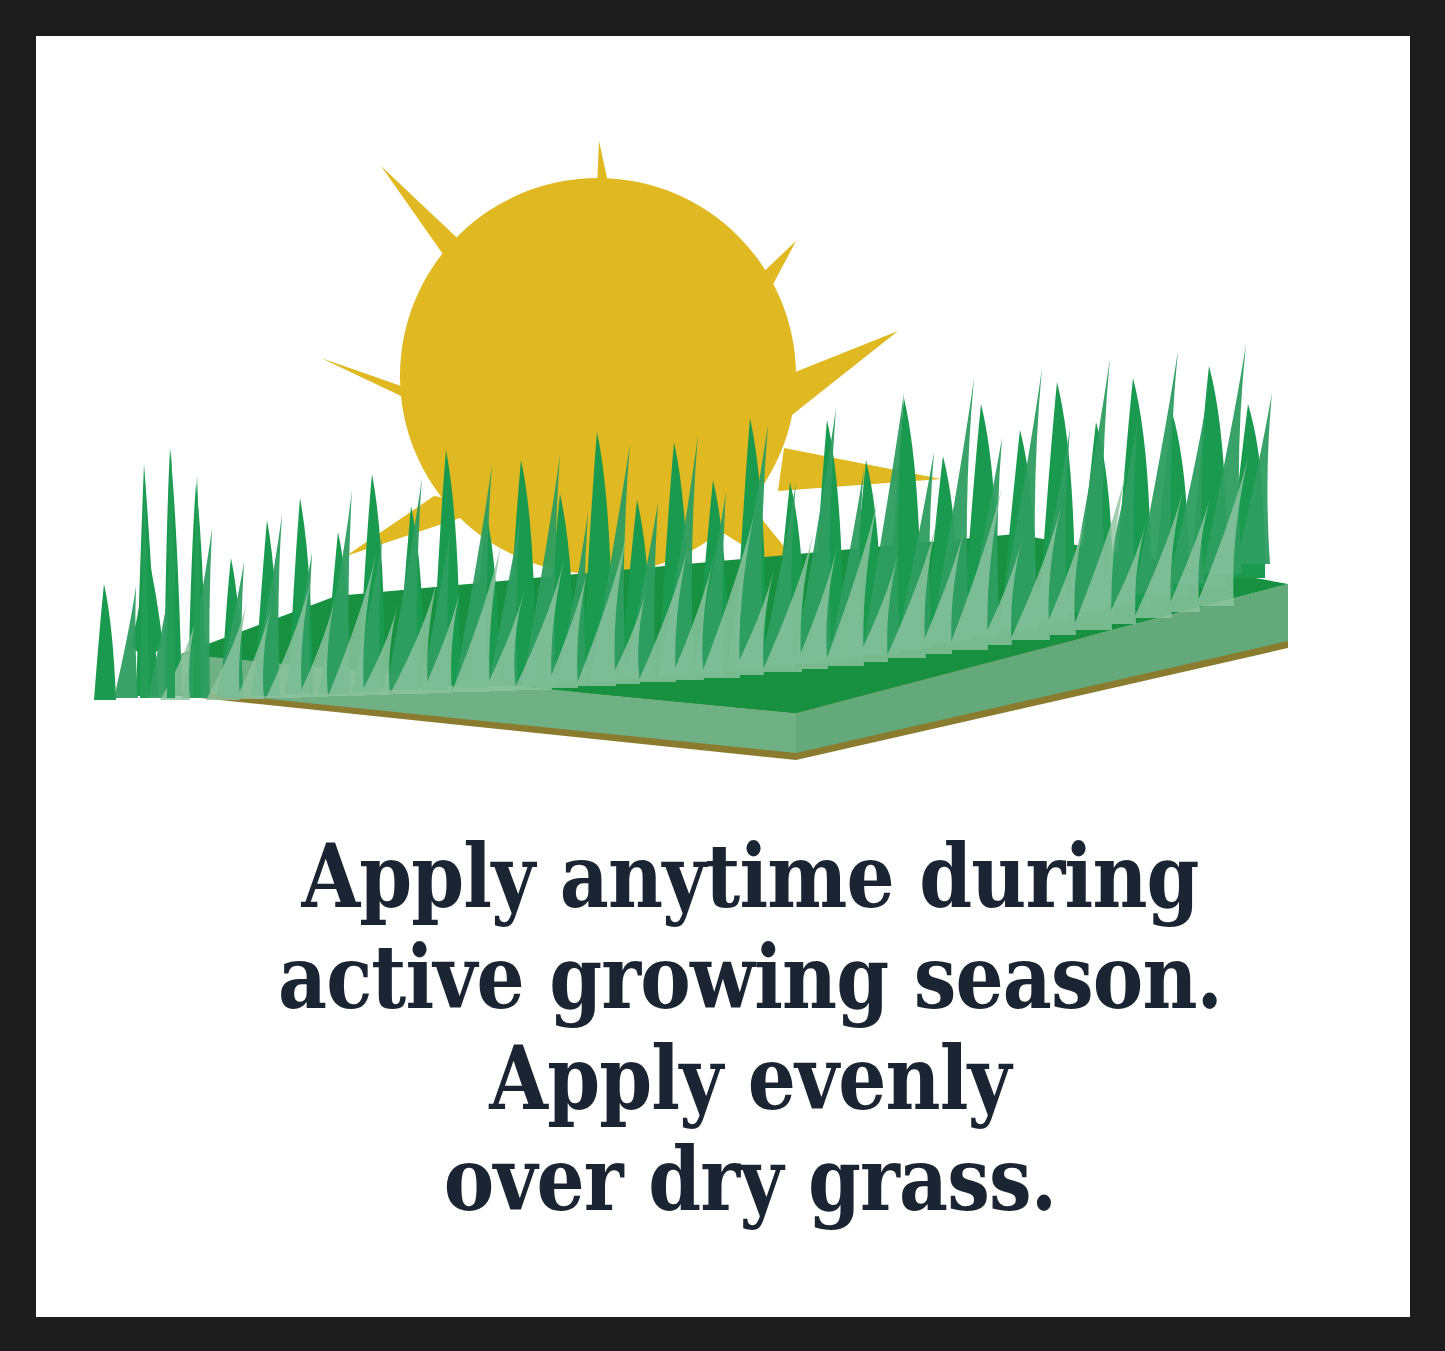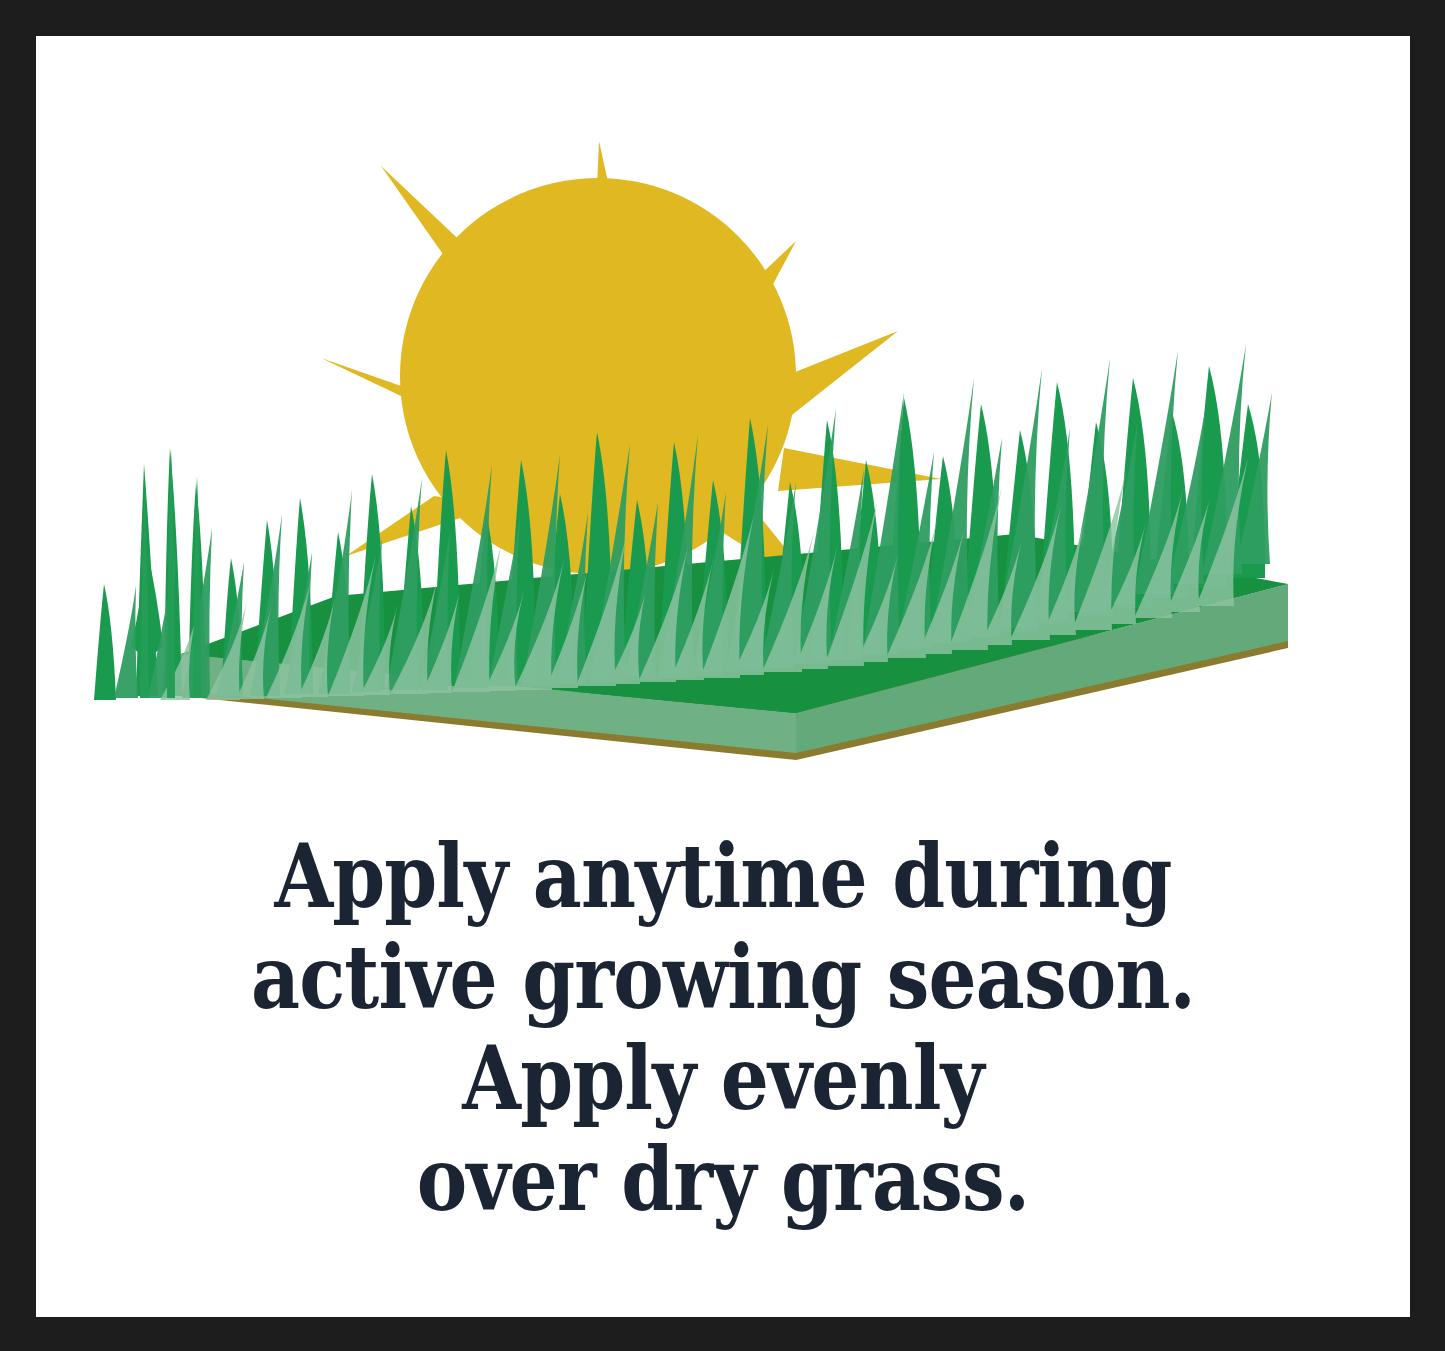--- a/index.html
+++ b/index.html
@@ -45,20 +45,21 @@
     left: 0;
     top: 790px;
     width: 1374px;
     text-align: center;
     color: #1b2432;
     font-family: "DejaVu Serif", "Liberation Serif", serif;
     font-weight: bold;
     font-size: 88px;
     line-height: 101px;
     letter-spacing: -1px;
+    padding-left: 27px;
     -webkit-font-smoothing: antialiased;
   }
   .caption .cap-line {
     display: block;
     white-space: nowrap;
     transform: scaleX(0.86);
     transform-origin: 50% 50%;
   }
 </style>
 </head>

